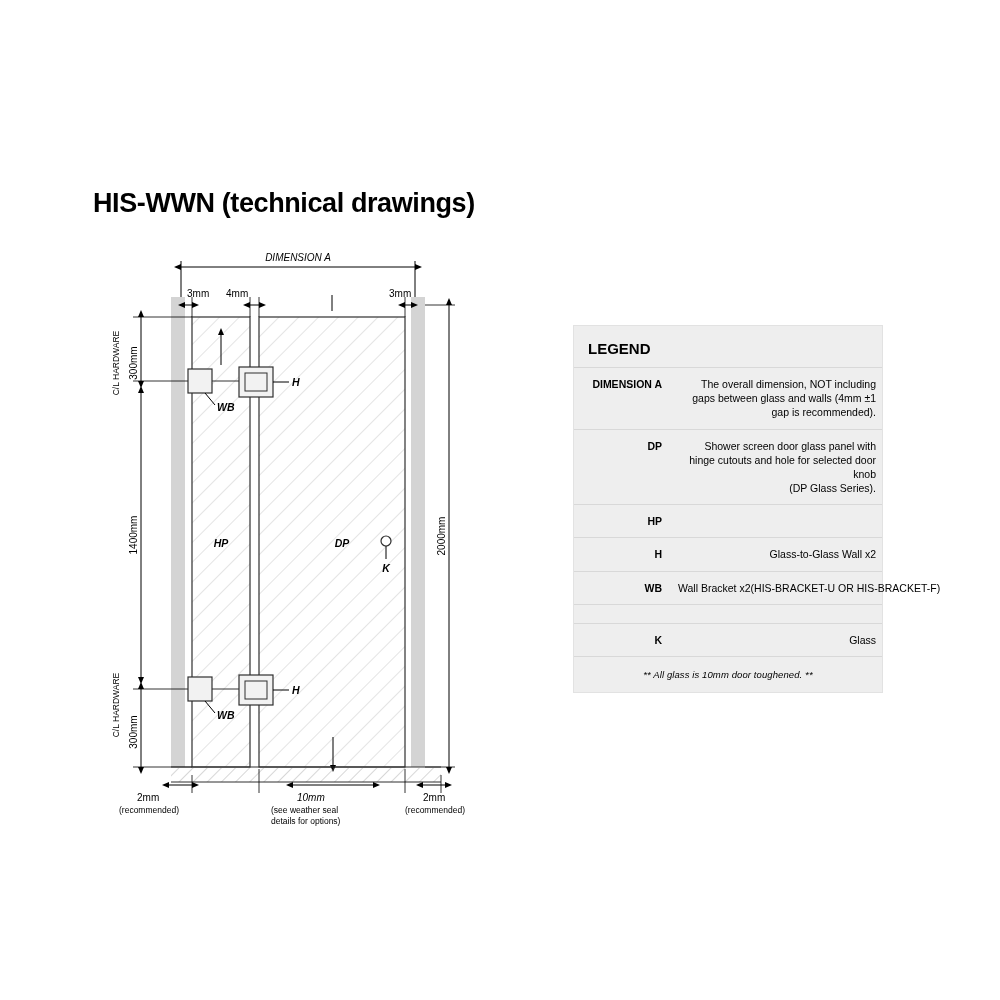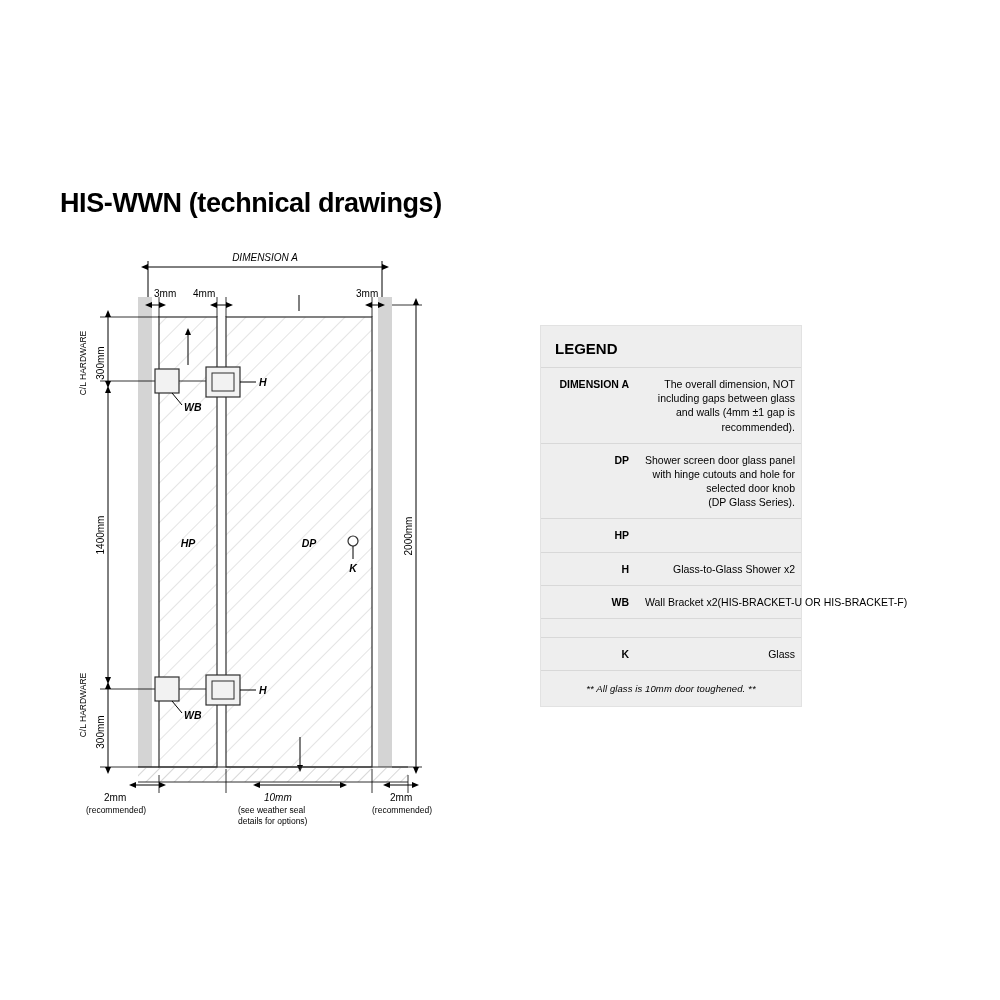--- a/index.html
+++ b/index.html
@@ -11,20 +11,21 @@
     width: 1000px;
     height: 1000px;
     position: relative;
     font-family: "Liberation Sans", sans-serif;
     color: #000000;
     overflow: hidden;
   }
   .page {
     position: absolute;
     inset: 0;
+    margin-left: 33px;
   }
   
   #page-title {
     position: absolute;
     left: 60px;
     top: 188px;
     font-size: 27px;
     font-weight: bold;
     letter-spacing: -0.4px;
     white-space: nowrap;
@@ -38,21 +39,21 @@
     height: 600px;
   }
   #drawing svg {
     display: block;
   }
   
   #legend {
     position: absolute;
     left: 540px;
     top: 325px;
-    width: 262px;
+    width: 310px;
     background: #eeeeee;
     border: 1px solid #e2e2e2;
     box-sizing: border-box;
   }
   #legend .legend-title {
     font-size: 15px;
     font-weight: bold;
     padding: 14px 0 10px 14px;
     border-bottom: 1px solid #d8d8d8;
   }
@@ -263,21 +264,21 @@
       <div class="legend-desc">Shower screen door glass panel with hinge cutouts and hole for selected door knob
 (DP Glass Series).</div>
     </div>
 
     <div class="legend-row">
       <div class="legend-key">HP</div>
     </div>
 
     <div class="legend-row">
       <div class="legend-key">H</div>
-      <div class="legend-desc">Glass-to-Glass Shower x2</div>
+      <div class="legend-desc">Glass-to-Glass Wall x2</div>
     </div>
 
     <div class="legend-row wide">
       <div class="legend-key">WB</div>
       <div class="legend-desc">Wall Bracket x2(HIS-BRACKET-U OR HIS-BRACKET-F)</div>
     </div>
 
     <div class="legend-row spacer"></div>
 
     <div class="legend-row">

